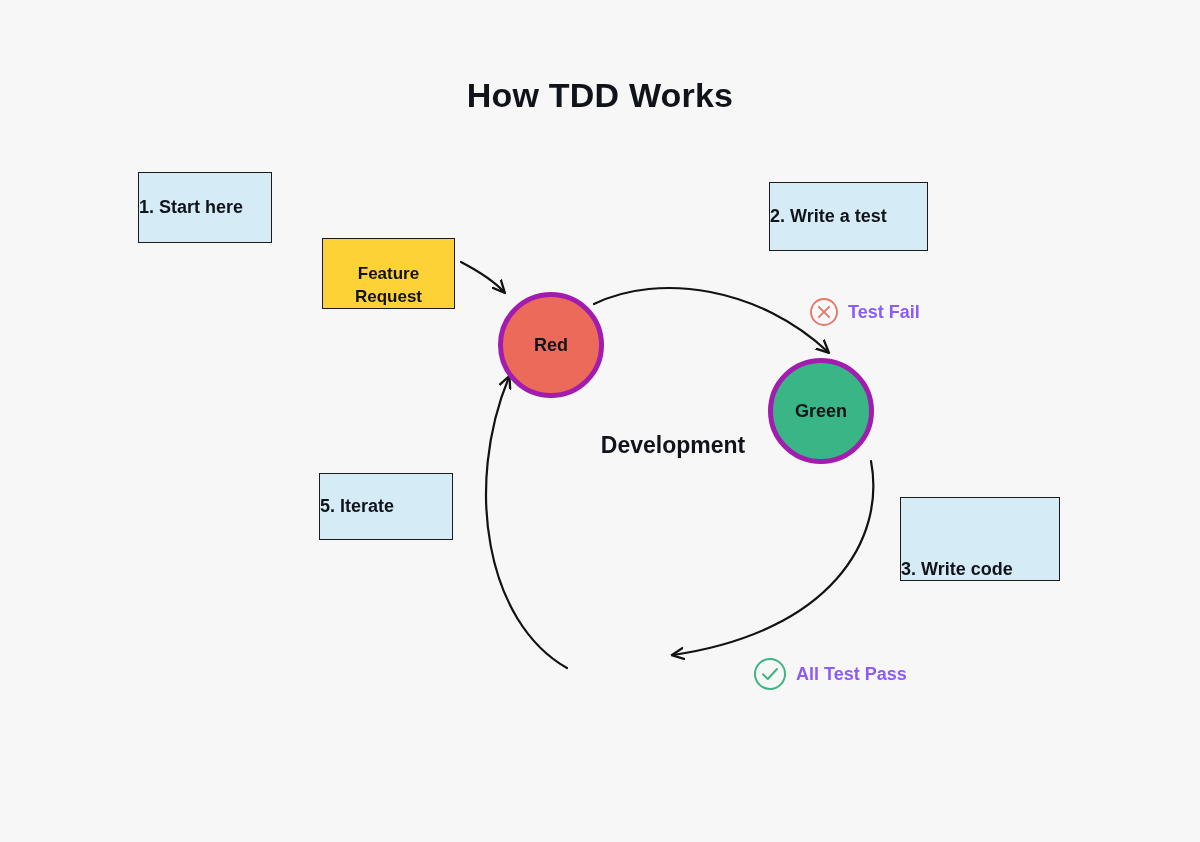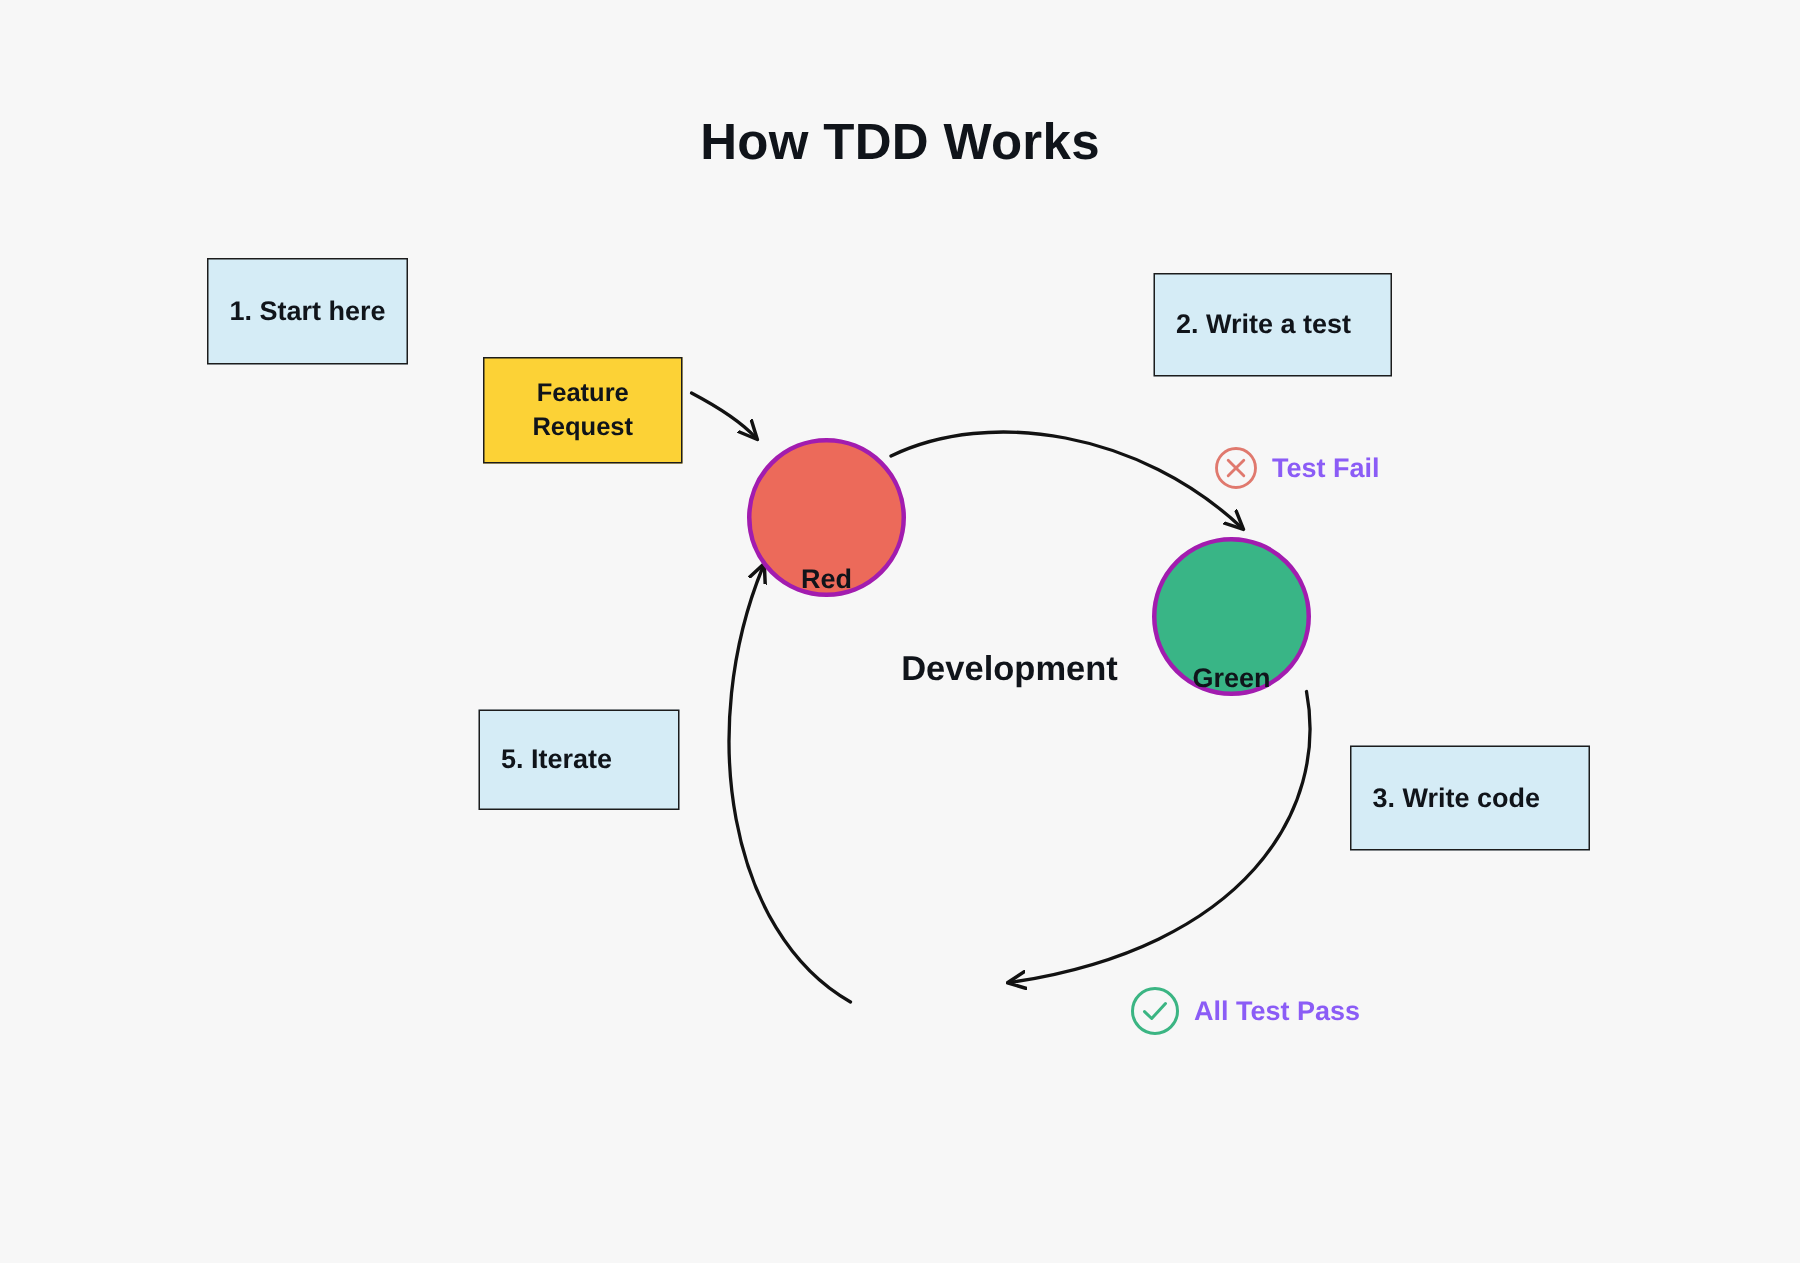--- a/index.html
+++ b/index.html
@@ -39,23 +39,23 @@
     left: 0;
     top: 0;
     width: 1200px;
     height: 842px;
   }
 
   
   .node-circle {
     position: absolute;
     border-radius: 50%;
-    border: 3px solid #a21caf;
-    display: flex;
-    align-items: flex-end;
+    border: 5px solid #a21caf;
+    display: flex;
+    align-items: center;
     justify-content: center;
     box-sizing: border-box;
   }
   .node-circle span {
     font-size: 18px;
     font-weight: bold;
     color: #10141a;
     line-height: 1;
   }
   #circle-red {
@@ -92,21 +92,21 @@
     line-height: 1.33;
     color: #10141a;
   }
 
   
   .box {
     position: absolute;
     box-sizing: border-box;
     border: 1.6px solid #1c1c1c;
     display: flex;
-    align-items: center;
+    align-items: flex-end;
     box-sizing: border-box;
   }
   #feature-box {
     left: 322px;
     top: 238px;
     width: 133px;
     height: 71px;
     background: #fcd236;
     justify-content: center;
     text-align: center;
@@ -119,31 +119,30 @@
   }
 
   
   .callout {
     position: absolute;
     box-sizing: border-box;
     background: #d5ecf6;
     border: 1.6px solid #1c1c1c;
     display: flex;
     align-items: center;
-    padding-left: 14px;
   }
   .callout .box-text {
     font-size: 18px;
     font-weight: bold;
     color: #10141a;
     white-space: nowrap;
   }
   #callout-1 { left: 138px; top: 172px; width: 134px; height: 71px; }
   #callout-2 { left: 769px; top: 182px; width: 159px; height: 69px; }
-  #callout-3 { left: 900px; top: 497px; width: 160px; height: 70px; }
+  #callout-3 { left: 900px; top: 497px; width: 160px; height: 84px; align-items: flex-end; }
   #callout-4 { left: 401px; top: 692px; width: 168px; height: 70px; }
   #callout-5 { left: 319px; top: 473px; width: 134px; height: 67px; }
 
   
   .status-marker {
     position: absolute;
     display: flex;
     align-items: center;
     gap: 8px;
   }

